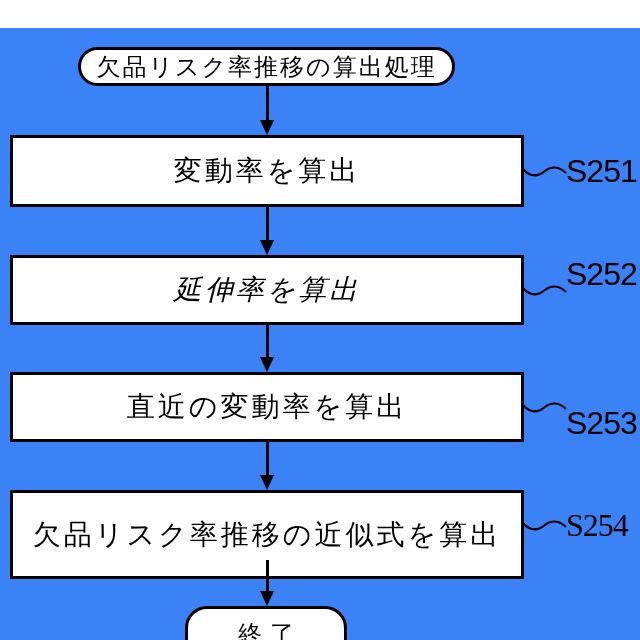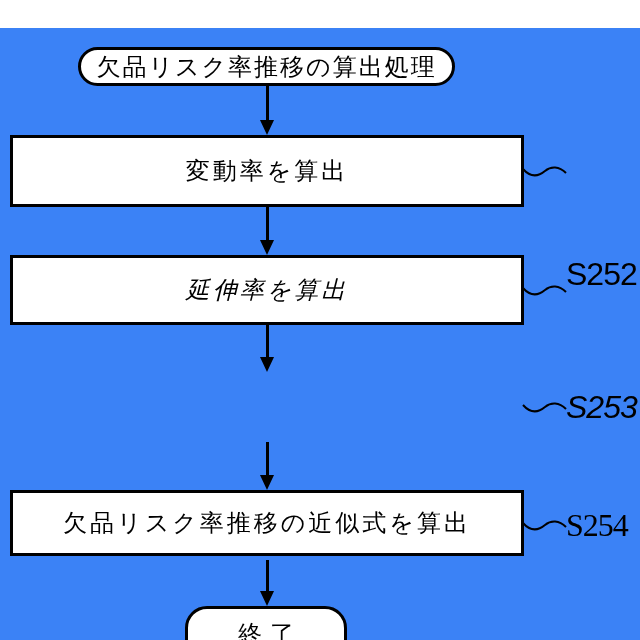--- a/index.html
+++ b/index.html
@@ -44,28 +44,28 @@
   .process-box {
     position: absolute;
     left: 10px;
     width: 514px;
     box-sizing: border-box;
     border: 3px solid #000;
     background: #fff;
     display: flex;
     align-items: center;
     justify-content: center;
-    font-size: 24px;
+    font-size: 28px;
     letter-spacing: 3px;
     white-space: nowrap;
   }
   .box-1 { top: 107px; height: 72px; }
   .box-2 { top: 227px; height: 70px; font-style: italic; }
   .box-3 { top: 344px; height: 70px; }
-  .box-4 { top: 462px; height: 66px; }
+  .box-4 { top: 462px; height: 89px; }
 
   .flow-arrow {
     position: absolute;
     left: 260px;
     width: 14px;
   }
   .arrow-1 { top: 58px;  height: 49px; }
   .arrow-2 { top: 179px; height: 48px; }
   .arrow-3 { top: 297px; height: 47px; }
   .arrow-4 { top: 414px; height: 48px; }
@@ -100,21 +100,21 @@
     position: absolute;
     left: 566px;
     height: 32px;
     line-height: 32px;
     font-size: 32px;
     letter-spacing: -1px;
     white-space: nowrap;
   }
   .id-1 { top: 127px; }
   .id-2 { top: 230px; }
-  .id-3 { top: 363px; font-style: italic; }
+  .id-3 { top: 379px; }
   .id-4 { top: 481px; font-family: Liberation Serif, serif; }
 </style>
 </head>
 <body>
 
 <div class="canvas">
 
   <div class="terminal start">
     <span>欠品リスク率推移の算出処理</span>
   </div>
@@ -123,39 +123,43 @@
     <div class="shaft"></div>
     <div class="head"></div>
   </div>
 
   <div class="process-box box-1">
     <span>変動率を算出</span>
   </div>
   <svg class="squiggle sq-1" viewBox="0 0 45 16">
     <path d="M1 6 C 9 15, 17 13, 23 8 C 29 3, 37 3, 44 10" fill="none" stroke="#000" stroke-width="2"></path>
   </svg>
+  <div class="step-id id-1">S251</div>
 
   <div class="flow-arrow arrow-2">
     <div class="shaft"></div>
     <div class="head"></div>
   </div>
 
   <div class="process-box box-2">
     <span>延伸率を算出</span>
   </div>
   <svg class="squiggle sq-2" viewBox="0 0 45 16">
     <path d="M1 6 C 9 15, 17 13, 23 8 C 29 3, 37 3, 44 10" fill="none" stroke="#000" stroke-width="2"></path>
   </svg>
   <div class="step-id id-2">S252</div>
 
   <div class="flow-arrow arrow-3">
     <div class="shaft"></div>
     <div class="head"></div>
   </div>
 
+  <div class="process-box box-3">
+    <span>直近の変動率を算出</span>
+  </div>
   <svg class="squiggle sq-3" viewBox="0 0 45 16">
     <path d="M1 6 C 9 15, 17 13, 23 8 C 29 3, 37 3, 44 10" fill="none" stroke="#000" stroke-width="2"></path>
   </svg>
   <div class="step-id id-3">S253</div>
 
   <div class="flow-arrow arrow-4">
     <div class="shaft"></div>
     <div class="head"></div>
   </div>
 

